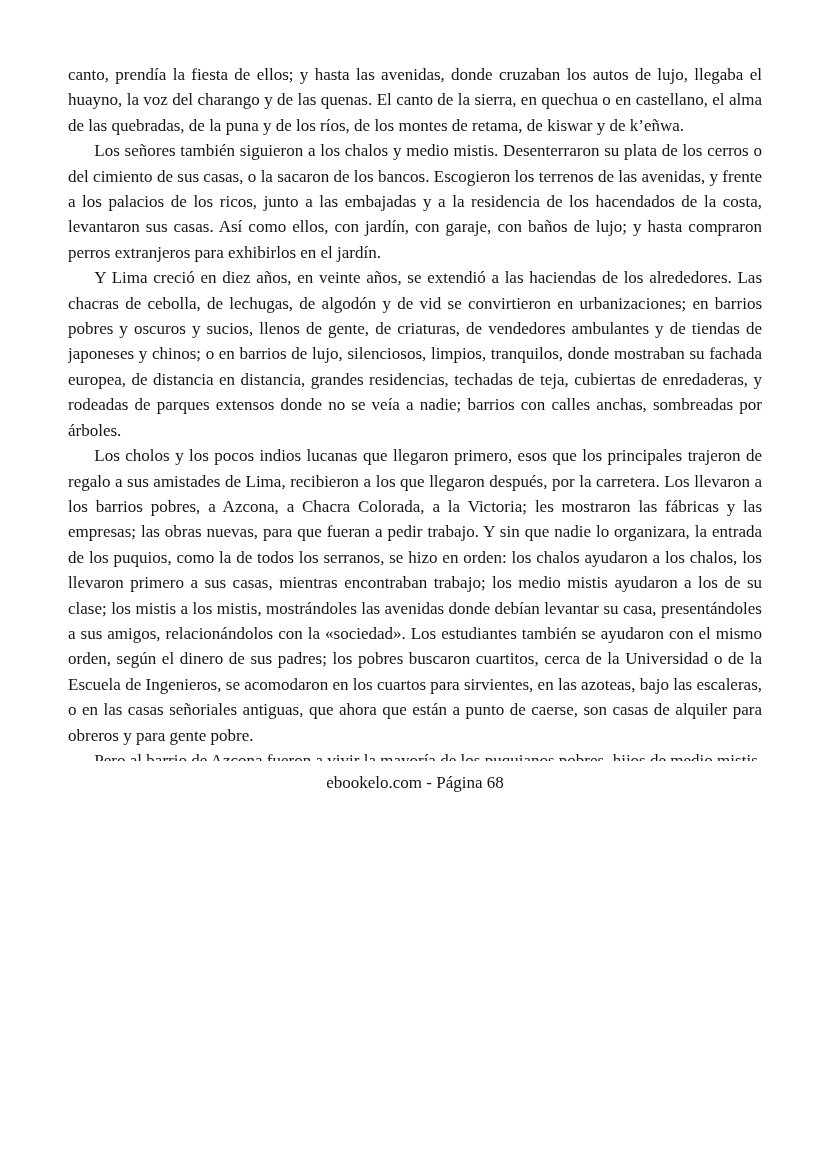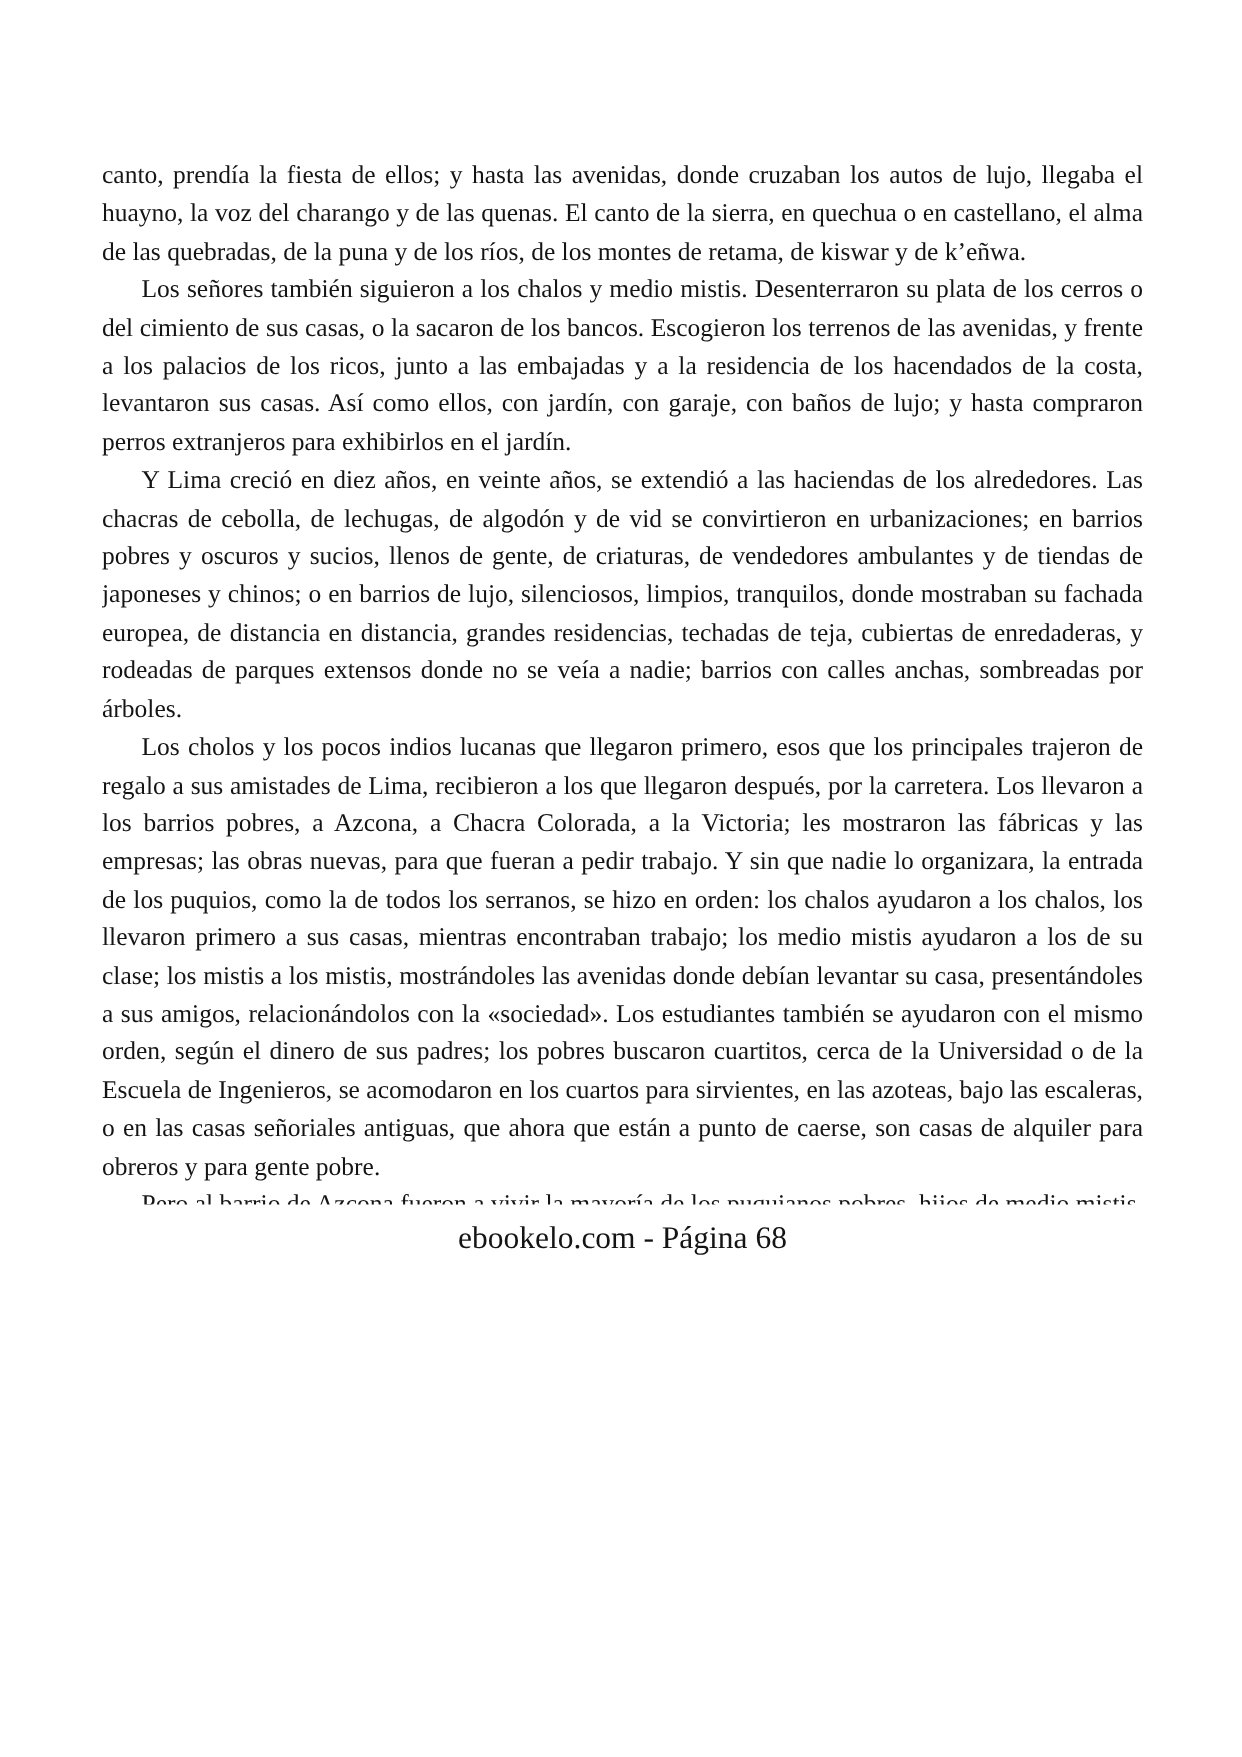--- a/index.html
+++ b/index.html
@@ -14,41 +14,40 @@
     color: #141414;
   }
   .page {
     box-sizing: border-box;
     width: 828px;
     height: 821px;
     padding: 62px 66px 26px 68px;
     display: flex;
     flex-direction: column;
     background: #ffffff;
-    margin-top: 42px;
   }
   .text-block {
     flex: 1 1 auto;
     font-size: 17px;
     line-height: 25.4px;
     text-align: justify;
     overflow: hidden;
   }
   .text-block p {
     margin: 0;
     padding: 0;
     text-indent: 1.55em;
   }
   .text-block p.no-indent {
     text-indent: 0;
   }
   .page-footer {
     flex: 0 0 auto;
     text-align: center;
-    font-size: 21px;
+    font-size: 17px;
     line-height: 24px;
     padding-top: 10px;
     color: #141414;
   }
 </style>
 </head>
 <body>
 
 <div class="page">
   <div class="text-block">

